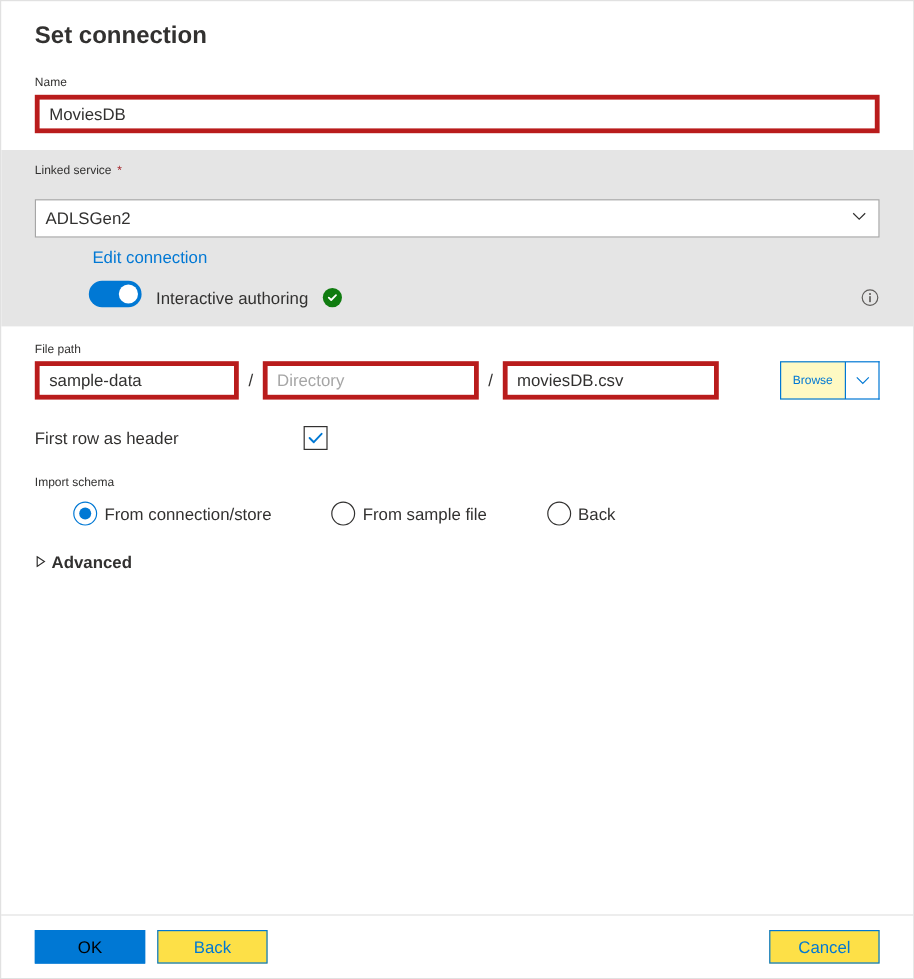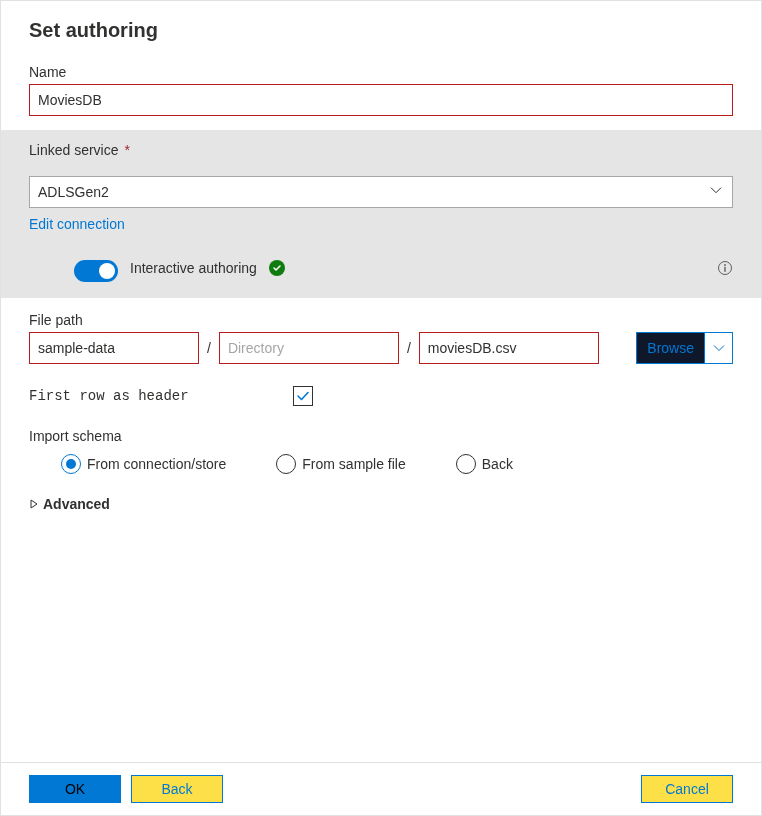--- a/index.html
+++ b/index.html
@@ -23,30 +23,30 @@
     padding: 18px 28px 0 28px;
     overflow: auto;
   }
   .title {
     font-size: 20px;
     font-weight: 600;
     margin: 0 0 22px 0;
     color: #323130;
   }
   .field-label {
-    font-size: 14px;
+    font-size: 10px;
     color: #323130;
     margin-bottom: 4px;
     display: block;
   }
   .text-input {
     width: 100%;
     height: 32px;
     padding: 4px 8px;
-    border: 1px solid #b91c1c;
+    border: 4px solid #b91c1c;
     font-size: 14px;
     font-family: inherit;
     color: #323130;
     background: #fff;
   }
   .text-input::placeholder { color: #a6a6a6; }
   .panel-gray {
     background: #e5e5e5;
     margin: 14px -28px 0 -28px;
     padding: 12px 28px 16px 28px;
@@ -70,22 +70,22 @@
     pointer-events: none;
   }
   .link {
     color: #0078d4;
     cursor: pointer;
     font-size: 14px;
     display: inline-block;
   }
   .toggle-row {
     display: flex;
-    align-items: flex-start;
-    margin-top: 28px;
+    align-items: flex-end;
+    margin-top: 12px;
     gap: 12px;
     padding-left: 45px;
   }
   .toggle {
     width: 44px;
     height: 22px;
     border-radius: 11px;
     background: #0078d4;
     position: relative;
     cursor: pointer;
@@ -117,23 +117,23 @@
     align-items: center;
     gap: 8px;
     margin-top: 4px;
   }
   .filepath-row .text-input { flex: 1; min-width: 0; }
   .filepath-row .sep { color: #323130; }
   .browse-group { display: flex; }
   .browse-btn {
     height: 32px;
     border: 1px solid #0078d4;
-    background: #0f172a;
+    background: #fef9c3;
     color: #0078d4;
-    font-size: 14px;
+    font-size: 10px;
     padding: 0 10px;
     cursor: pointer;
     font-family: inherit;
   }
   .browse-chevron-btn {
     height: 32px;
     width: 28px;
     border: 1px solid #0078d4;
     border-left: none;
     background: #fff;
@@ -141,21 +141,20 @@
     display: inline-flex;
     align-items: center;
     justify-content: center;
     cursor: pointer;
   }
   .check-row {
     display: flex;
     align-items: center;
     gap: 104px;
     margin-top: 22px;
-    font-family: Liberation Mono, monospace;
   }
   .checkbox {
     width: 20px; height: 20px;
     border: 1px solid #323130;
     display: inline-flex;
     align-items: center;
     justify-content: center;
     cursor: pointer;
     background: #fff;
   }
@@ -219,29 +218,29 @@
     font-family: inherit;
     cursor: pointer;
     padding: 0 14px;
   }
   .btn.primary {
     background: #0078d4;
     color: #000000;
   }
   .spacer { flex: 1; }
   .mt14 { margin-top: 14px; }
-  .mt8 { margin-top: 8px; }
+  .mt8 { margin-top: 8px; margin-left: 48px; }
 </style>
 </head>
 <body>
 
 <div class="panel">
   <div class="content">
 
-    <h1 class="title">Set authoring</h1>
+    <h1 class="title">Set connection</h1>
 
     <label class="field-label">Name</label>
     <input class="text-input" type="text" value="MoviesDB" style="">
 
     <div class="panel-gray">
       <label class="field-label">
         <span>Linked service</span>
         <span class="required">*</span>
       </label>
       <div class="select-wrap">

